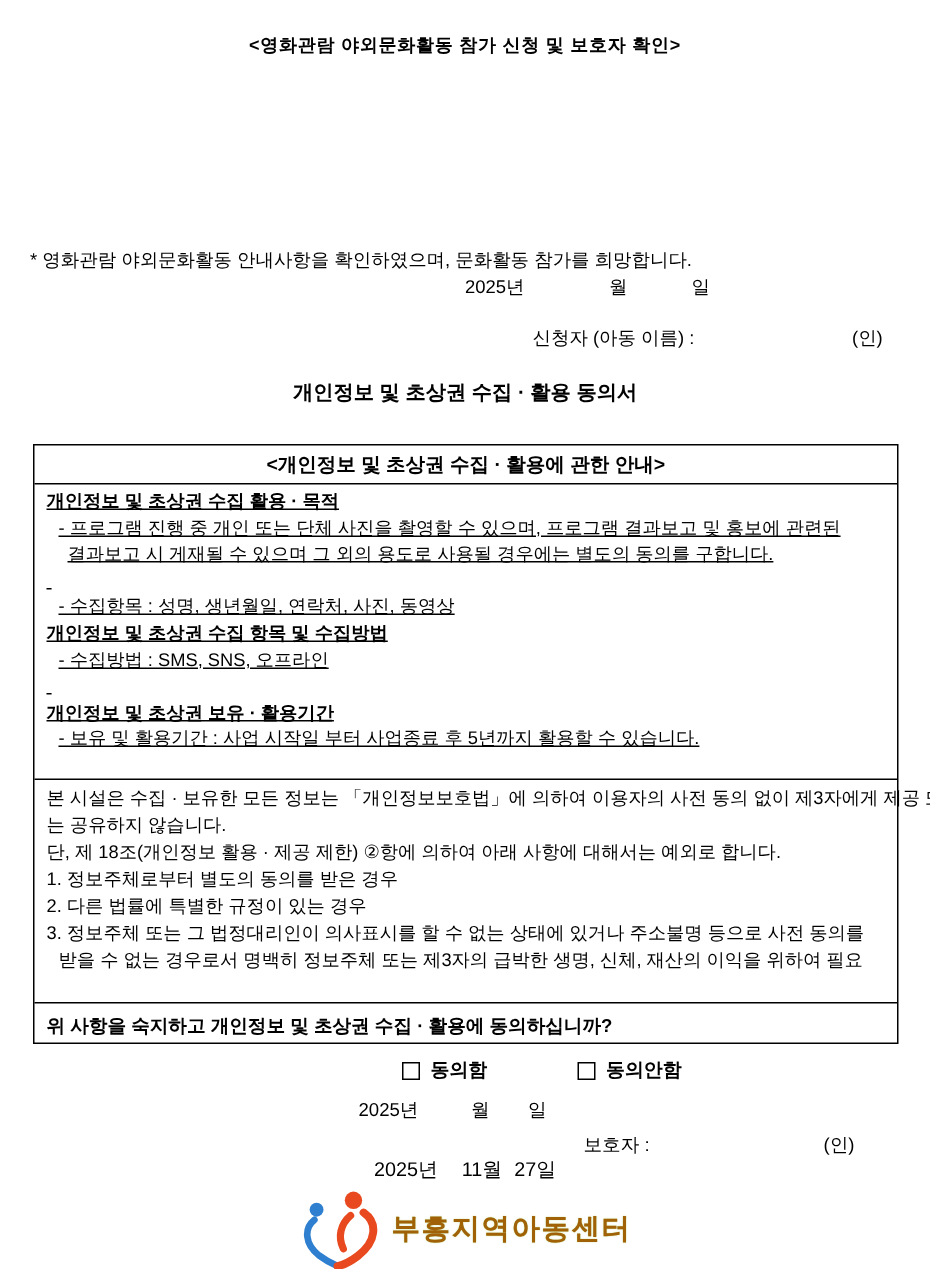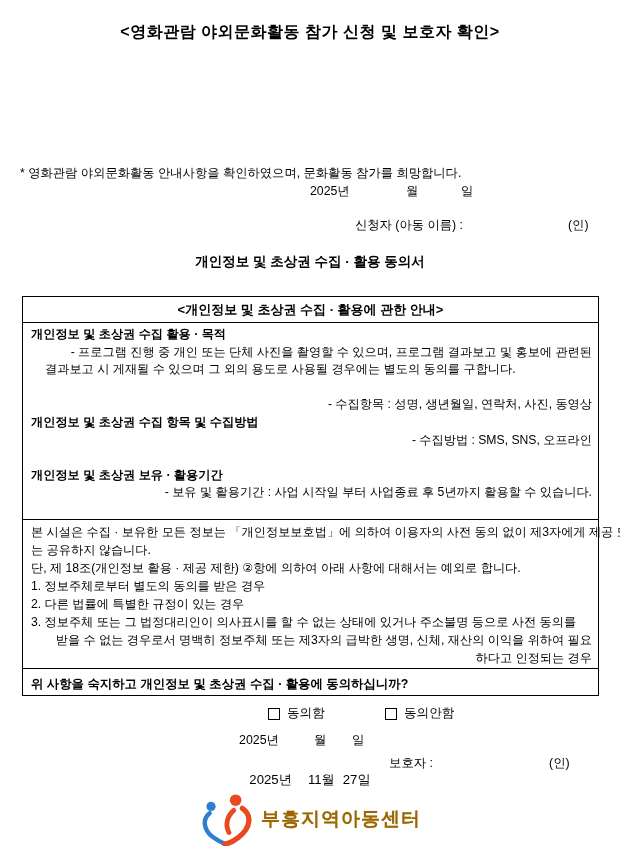--- a/index.html
+++ b/index.html
@@ -2,55 +2,55 @@
 <html><head>
 <meta charset="utf-8">
 <style>
   html,body{margin:0;padding:0;background:#fff;}
   .page{
     position:relative;width:620px;height:852px;background:#ffffff;
     font-family:"Liberation Sans","DejaVu Sans",sans-serif;color:#000;overflow:hidden;
   }
   
   .doc-title{position:absolute;top:22px;left:0;width:620px;text-align:center;
-    font-size:16px;font-weight:bold;letter-spacing:.5px;}
+    font-size:12px;font-weight:bold;letter-spacing:.5px;}
   
   .top-table{position:absolute;top:54px;left:21px;border-collapse:collapse;table-layout:fixed;}
   .top-table td{border:2px solid #000;text-align:center;vertical-align:middle;
     font-size:12.5px;line-height:16px;padding:0;}
   .top-table .hdr-row td{height:40px;}
   .top-table .blank-row td{height:37px;}
   .pre{white-space:pre;}
   
   .abs{position:absolute;font-size:12.3px;white-space:nowrap;}
   .note-line{top:165px;left:20px;}
   .d1-y{top:183px;left:310px;} .d1-m{top:183px;left:406px;} .d1-d{top:183px;left:461px;}
   .app-label{top:217px;left:355px;} .app-seal{top:217px;left:568px;}
   .consent-title{position:absolute;top:253px;left:0;width:620px;text-align:center;
     font-size:13.5px;font-weight:bold;}
   
   .consent-box{position:absolute;top:256px;left:22px;width:577px;height:400px;
     border:1.5px solid #000;box-sizing:border-box;margin-top:40px;}
   .box-header{height:25px;line-height:25px;border-bottom:1.5px solid #000;
     text-align:center;font-size:13px;font-weight:bold;}
   .box-s1{height:197px;border-bottom:1.5px solid #000;box-sizing:border-box;
-    padding:3px 6px 0 8px;font-size:12.2px;}
+    padding:3px 6px 0 8px;font-size:12.2px;text-decoration:underline;}
   .box-s1 .ln{line-height:17.6px;}
   .box-s2{height:149px;border-bottom:1.5px solid #000;box-sizing:border-box;
     padding:3px 6px 0 8px;font-size:12.2px;}
   .box-s2 .ln{line-height:18px;}
   .ln{white-space:pre;}
   .ln.b{font-weight:bold;}
-  .ln.i1{padding-left:8px;text-align:right;}
+  .ln.i1{padding-left:8px;}
   .ln.i2{padding-left:14px;}
   .box-s3{position:relative;height:107px;font-size:12.4px;}
   .q-line{position:absolute;top:7px;left:8px;font-weight:bold;white-space:nowrap;}
   .chk-agree{position:absolute;top:36px;left:201px;}
   .chk-disagree{position:absolute;top:36px;left:318px;}
-  .chk{display:inline-flex;align-items:center;font-weight:normal;font-size:12.6px;padding-left:44px;}
+  .chk{display:inline-flex;align-items:center;font-weight:bold;font-size:12.6px;padding-left:44px;}
   .chk-box{display:inline-block;width:10px;height:10px;border:1.6px solid #000;
     margin-right:7px;background:#fff;}
   .s3-dy{position:absolute;top:63px;left:216px;} 
   .s3-dm{position:absolute;top:63px;left:291px;}
   .s3-dd{position:absolute;top:63px;left:329px;}
   .g-label{position:absolute;top:86px;left:366px;}
   .g-seal{position:absolute;top:86px;left:526px;}
   
   .final-date{position:absolute;top:771px;left:0;width:620px;text-align:center;
     font-size:13.2px;font-weight:normal;}
@@ -95,21 +95,20 @@
         <div class="ln i1">- 보유 및 활용기간 : 사업 시작일 부터 사업종료 후 5년까지 활용할 수 있습니다.</div>
       </div>
     <div class="box-s2">
         <div class="ln">본 시설은 수집 · 보유한 모든 정보는 「개인정보보호법」에 의하여 이용자의 사전 동의 없이 제3자에게 제공 또</div>
         <div class="ln">는 공유하지 않습니다.</div>
         <div class="ln">단, 제 18조(개인정보 활용 · 제공 제한) ②항에 의하여 아래 사항에 대해서는 예외로 합니다.</div>
         <div class="ln">1. 정보주체로부터 별도의 동의를 받은 경우</div>
         <div class="ln">2. 다른 법률에 특별한 규정이 있는 경우</div>
         <div class="ln">3. 정보주체 또는 그 법정대리인이 의사표시를 할 수 없는 상태에 있거나 주소불명 등으로 사전 동의를</div>
         <div class="ln i1">받을 수 없는 경우로서 명백히 정보주체 또는 제3자의 급박한 생명, 신체, 재산의 이익을 위하여 필요</div>
-        <div class="ln i1">하다고 인정되는 경우</div>
       </div>
     <div class="box-s3">
       <div class="q-line">위 사항을 숙지하고 개인정보 및 초상권 수집 · 활용에 동의하십니까?</div>
       <span class="chk chk-agree">
         <span class="chk-box"></span>
         <span>동의함</span>
       </span>
       <span class="chk chk-disagree">
         <span class="chk-box"></span>
         <span>동의안함</span>

